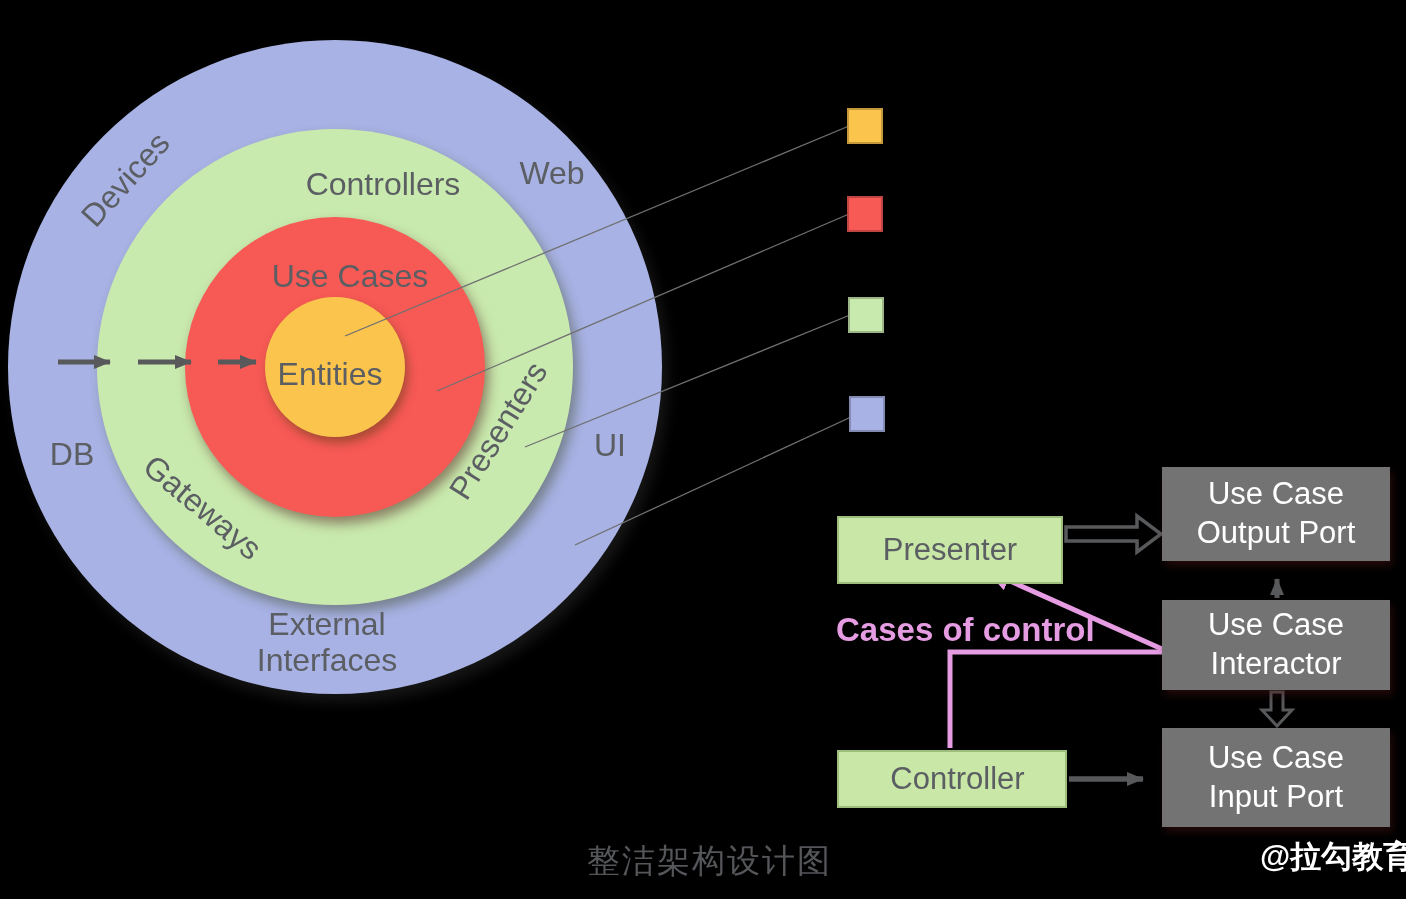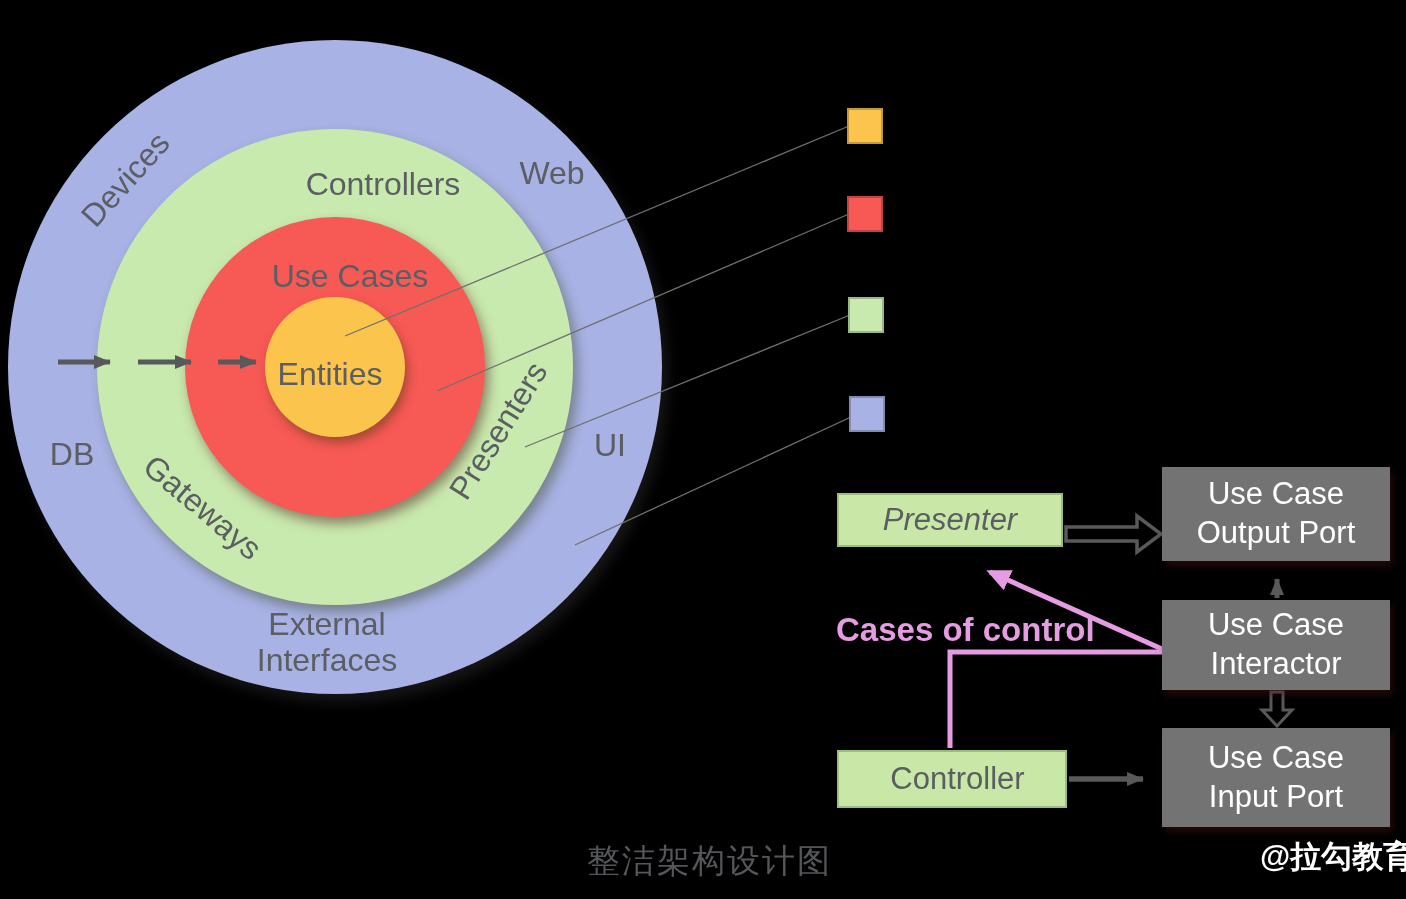--- a/index.html
+++ b/index.html
@@ -21,21 +21,21 @@
   .sq{position:absolute;width:36px;height:36px;border:2px solid rgba(0,0,0,.22);box-sizing:border-box;}
   .sq-orange{left:847px;top:108px;background:#fbc54d;}
   .sq-red   {left:847px;top:196px;background:#f75955;}
   .sq-green {left:848px;top:297px;background:#c9eaae;}
   .sq-blue  {left:849px;top:396px;background:#a8b2e4;}
   
   .fbox{position:absolute;display:flex;align-items:center;justify-content:center;
         text-align:center;box-sizing:border-box;}
   .fbox.green{background:#c9e8a7;border:2px solid #9cbd7c;color:#5b5e62;font-size:31px;}
   .fbox.red  {background:#737373;color:#fff;font-size:31px;line-height:1.25;box-shadow:3px 5px 8px rgba(70,20,20,.5);}
-  .box-presenter {left:837px;top:493px;width:226px;height:54px;font-style:italic;}
+  .box-presenter {left:837px;top:516px;width:226px;height:68px;}
   .box-controller{left:837px;top:750px;width:230px;height:58px;padding-left:11px;}
   .box-output    {left:1162px;top:467px;width:228px;height:94px;}
   .box-interactor{left:1162px;top:600px;width:228px;height:90px;}
   .box-input     {left:1162px;top:728px;width:228px;height:99px;}
   
   .flow-label{position:absolute;left:836px;top:611px;color:#e69ce2;font-size:33px;font-weight:bold;white-space:nowrap;}
   .caption{position:absolute;left:569px;top:839px;color:#54565a;font-size:33px;letter-spacing:2px;white-space:nowrap;margin-left:18px;}
   .watermark{position:absolute;left:1260px;top:836px;color:#fff;font-size:31px;font-weight:bold;
              text-shadow:2px 2px 2px rgba(0,0,0,.6);white-space:nowrap;}
   svg.overlay{position:absolute;left:0;top:0;}

